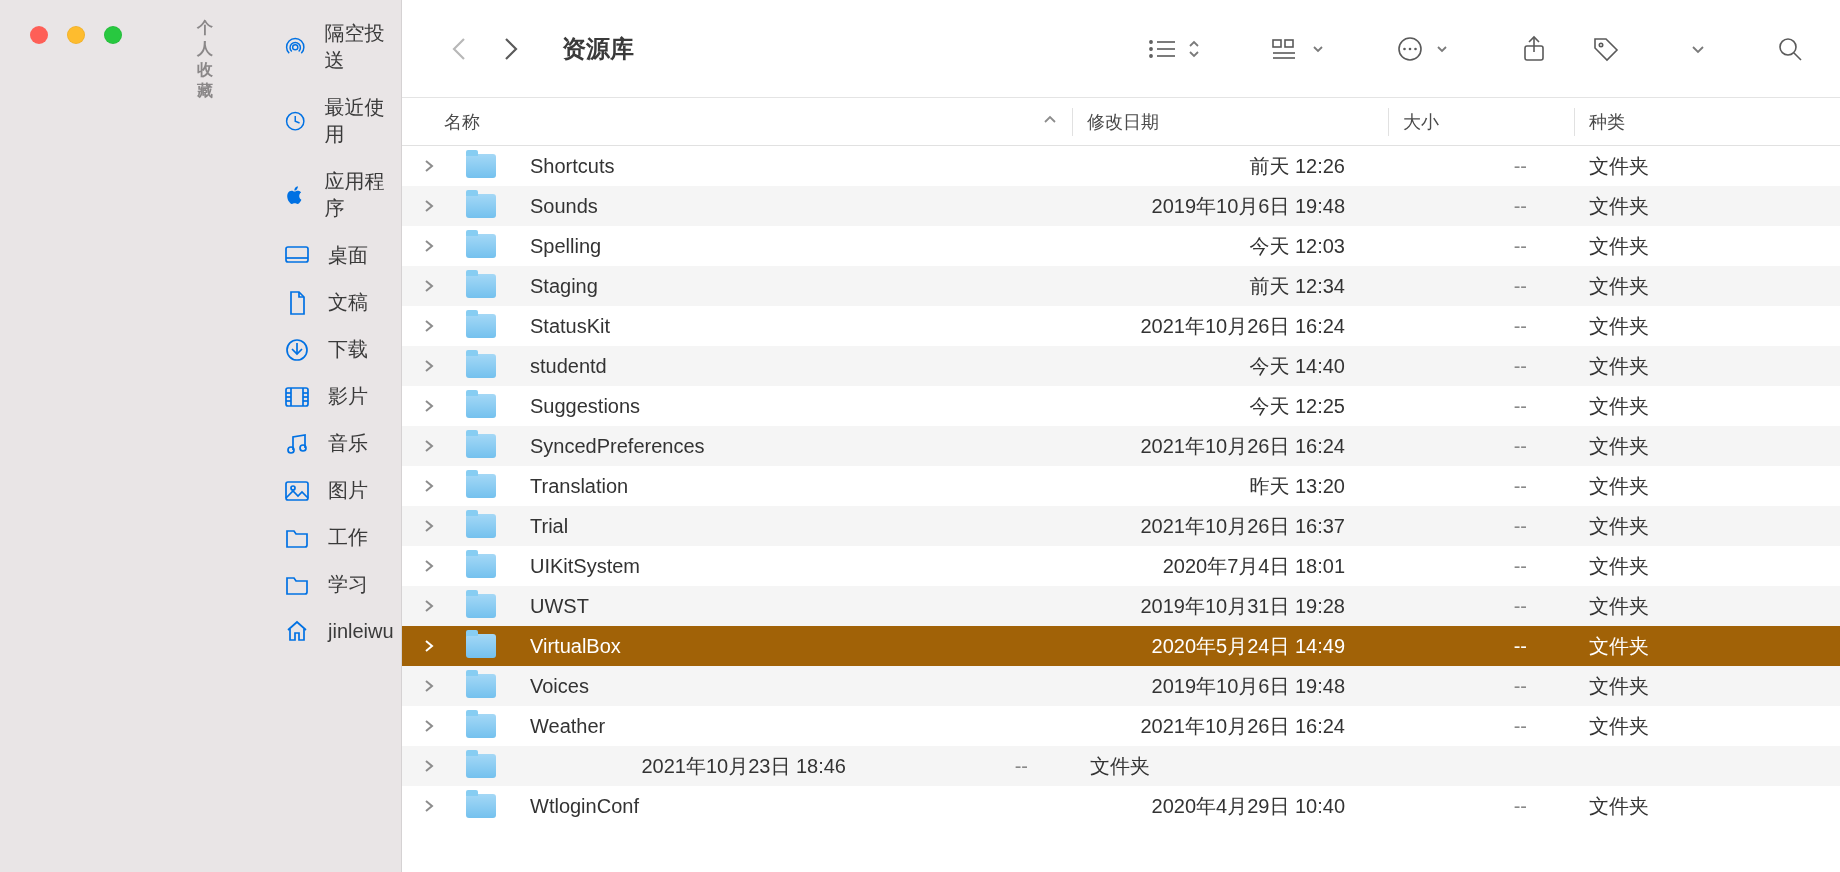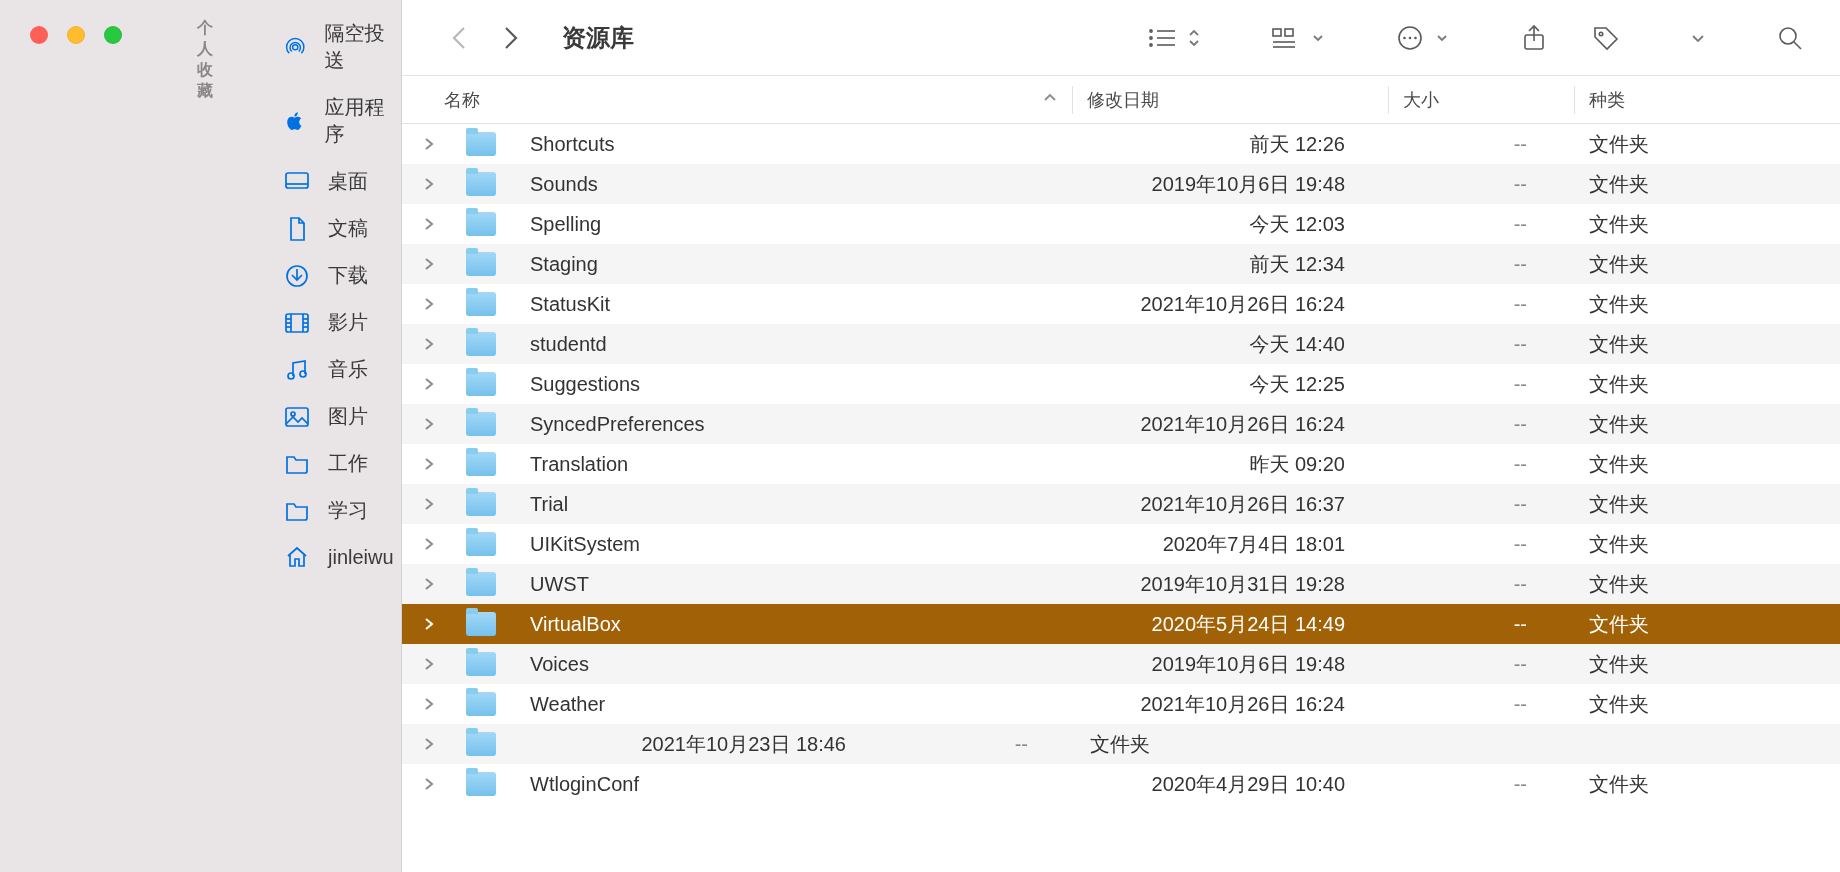--- a/index.html
+++ b/index.html
@@ -14,21 +14,21 @@
     .tl.green { background: #28c840; border: 0.5px solid rgba(0,0,0,.05); }
 
     .section-label { font-size: 16px; color: #8a8788; font-weight: 600; padding: 8px 30px 6px; }
     .s-item { display: flex; align-items: center; gap: 18px; padding: 10px 26px; font-size: 20px; color: #3a3a3a; cursor: default; }
     .s-item .icn { width: 26px; height: 26px; display: flex; align-items: center; justify-content: center; }
     .s-item svg { stroke: #0071e3; fill: none; stroke-width: 1.7; }
     .icloud-label { font-size: 16px; color: #8a8788; font-weight: 600; padding: 20px 22px 0; }
 
     
     .main { flex: 1; display: flex; flex-direction: column; min-width: 0; }
-    .toolbar { height: 76px; display: flex; align-items: center; padding: 0 26px; gap: 6px; border-bottom: 1px solid #e4e4e4; }
+    .toolbar { height: 98px; display: flex; align-items: center; padding: 0 26px; gap: 6px; border-bottom: 1px solid #e4e4e4; }
     .nav-arrows { display: flex; gap: 10px; align-items: center; padding-left: 10px; padding-right: 12px; }
     .nav-arrow { width: 42px; height: 42px; display: flex; align-items: center; justify-content: center; }
     .nav-arrow svg { stroke: #b8b8b8; fill: none; stroke-width: 2.2; }
     .nav-arrow.enabled svg { stroke: #5a5a5a; }
     .loc-title { font-size: 24px; font-weight: 700; color: #3a3a3a; padding-left: 12px; }
     .tb-spacer { flex: 1; }
     .tb-group { display: flex; align-items: center; gap: 2px; padding: 0 28px; }
     .tb-btn { display: flex; align-items: center; justify-content: center; height: 40px; min-width: 36px; }
     .tb-btn svg { stroke: #5a5a5a; fill: none; stroke-width: 1.6; }
     .chev-sm svg { stroke: #7a7a7a; stroke-width: 1.8; }
@@ -77,20 +77,29 @@
           <svg viewBox="0 0 26 26">
             <circle cx="13" cy="13" r="3"></circle>
             <path d="M6 20a10 10 0 1 1 14 0"></path>
             <path d="M9 18a6 6 0 1 1 8 0"></path>
           </svg>
         </span>
         <span>隔空投送</span>
       </div>
       <div class="s-item">
         <span class="icn">
+          <svg viewBox="0 0 26 26">
+            <circle cx="13" cy="13" r="10"></circle>
+            <polyline points="13,7 13,13 18,15"></polyline>
+          </svg>
+        </span>
+        <span>最近使用</span>
+      </div>
+      <div class="s-item">
+        <span class="icn">
           <svg viewBox="0 0 26 26" class="fill">
             <path fill="#0071e3" stroke="none" d="M17.6 13.7c0-2.6 2.1-3.8 2.2-3.9-1.2-1.8-3.1-2-3.7-2-1.6-.2-3.1.9-3.9.9-.8 0-2-.9-3.4-.9-1.7 0-3.3 1-4.2 2.6-1.8 3.1-.5 7.7 1.3 10.2.9 1.2 1.9 2.6 3.2 2.5 1.3-.1 1.8-.8 3.3-.8 1.5 0 2 .8 3.3.8 1.4 0 2.3-1.3 3.1-2.5.7-1 1.1-1.9 1.3-2.4-2.5-1-2.5-3.8-2.5-4.5zM15 6c.7-.9 1.2-2.1 1.1-3.3-1 .1-2.3.7-3 1.6-.7.8-1.2 2-1.1 3.2 1.2.1 2.3-.6 3-1.5z"></path>
           </svg>
         </span>
         <span>应用程序</span>
       </div>
       <div class="s-item">
         <span class="icn">
           <svg viewBox="0 0 26 26">
             <rect x="2" y="4" width="22" height="15" rx="2"></rect>
@@ -403,21 +412,21 @@
         <span class="rkind">文件夹</span>
       </div>
       <div class="row">
         <span class="disc">
           <svg width="12" height="14" viewBox="0 0 12 14">
             <polyline points="3,2 9,7 3,12"></polyline>
           </svg>
         </span>
         <span class="ficon"></span>
         <span class="rname">Translation</span>
-        <span class="rdate">昨天 09:20</span>
+        <span class="rdate">昨天 13:20</span>
         <span class="rsize">--</span>
         <span class="rkind">文件夹</span>
       </div>
       <div class="row">
         <span class="disc">
           <svg width="12" height="14" viewBox="0 0 12 14">
             <polyline points="3,2 9,7 3,12"></polyline>
           </svg>
         </span>
         <span class="ficon"></span>

